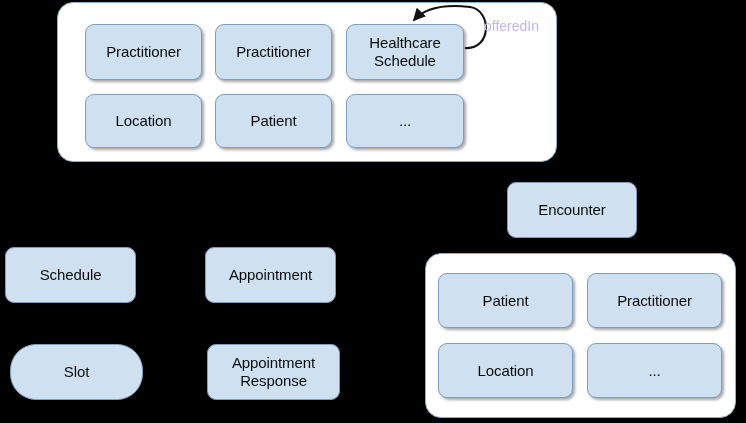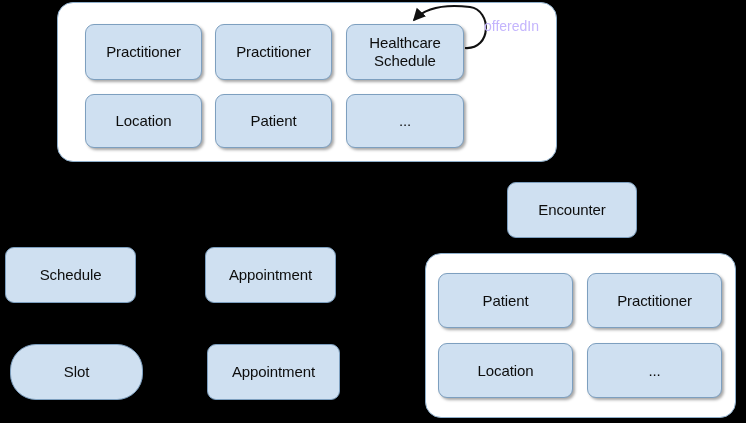--- a/index.html
+++ b/index.html
@@ -117,20 +117,21 @@
     <span>Appointment</span>
   </div>
 
   <div class="res-box" style="left:10px; top:344px; width:133px; height:56px;border-radius:26px;">
     <span>Slot</span>
   </div>
 
   <div class="res-box" style="left:207px; top:344px; width:133px; height:56px;">
     <span>
       <span>Appointment</span>
+      <span>Response</span>
     </span>
   </div>
 
   <div class="group-box" style="left:425px; top:253px; width:311px; height:165px;"></div>
 
   <div class="res-box" style="left:438px; top:273px; width:135px; height:55px;">
     <span>Patient</span>
   </div>
 
   <div class="res-box" style="left:587px; top:273px; width:135px; height:55px;">

